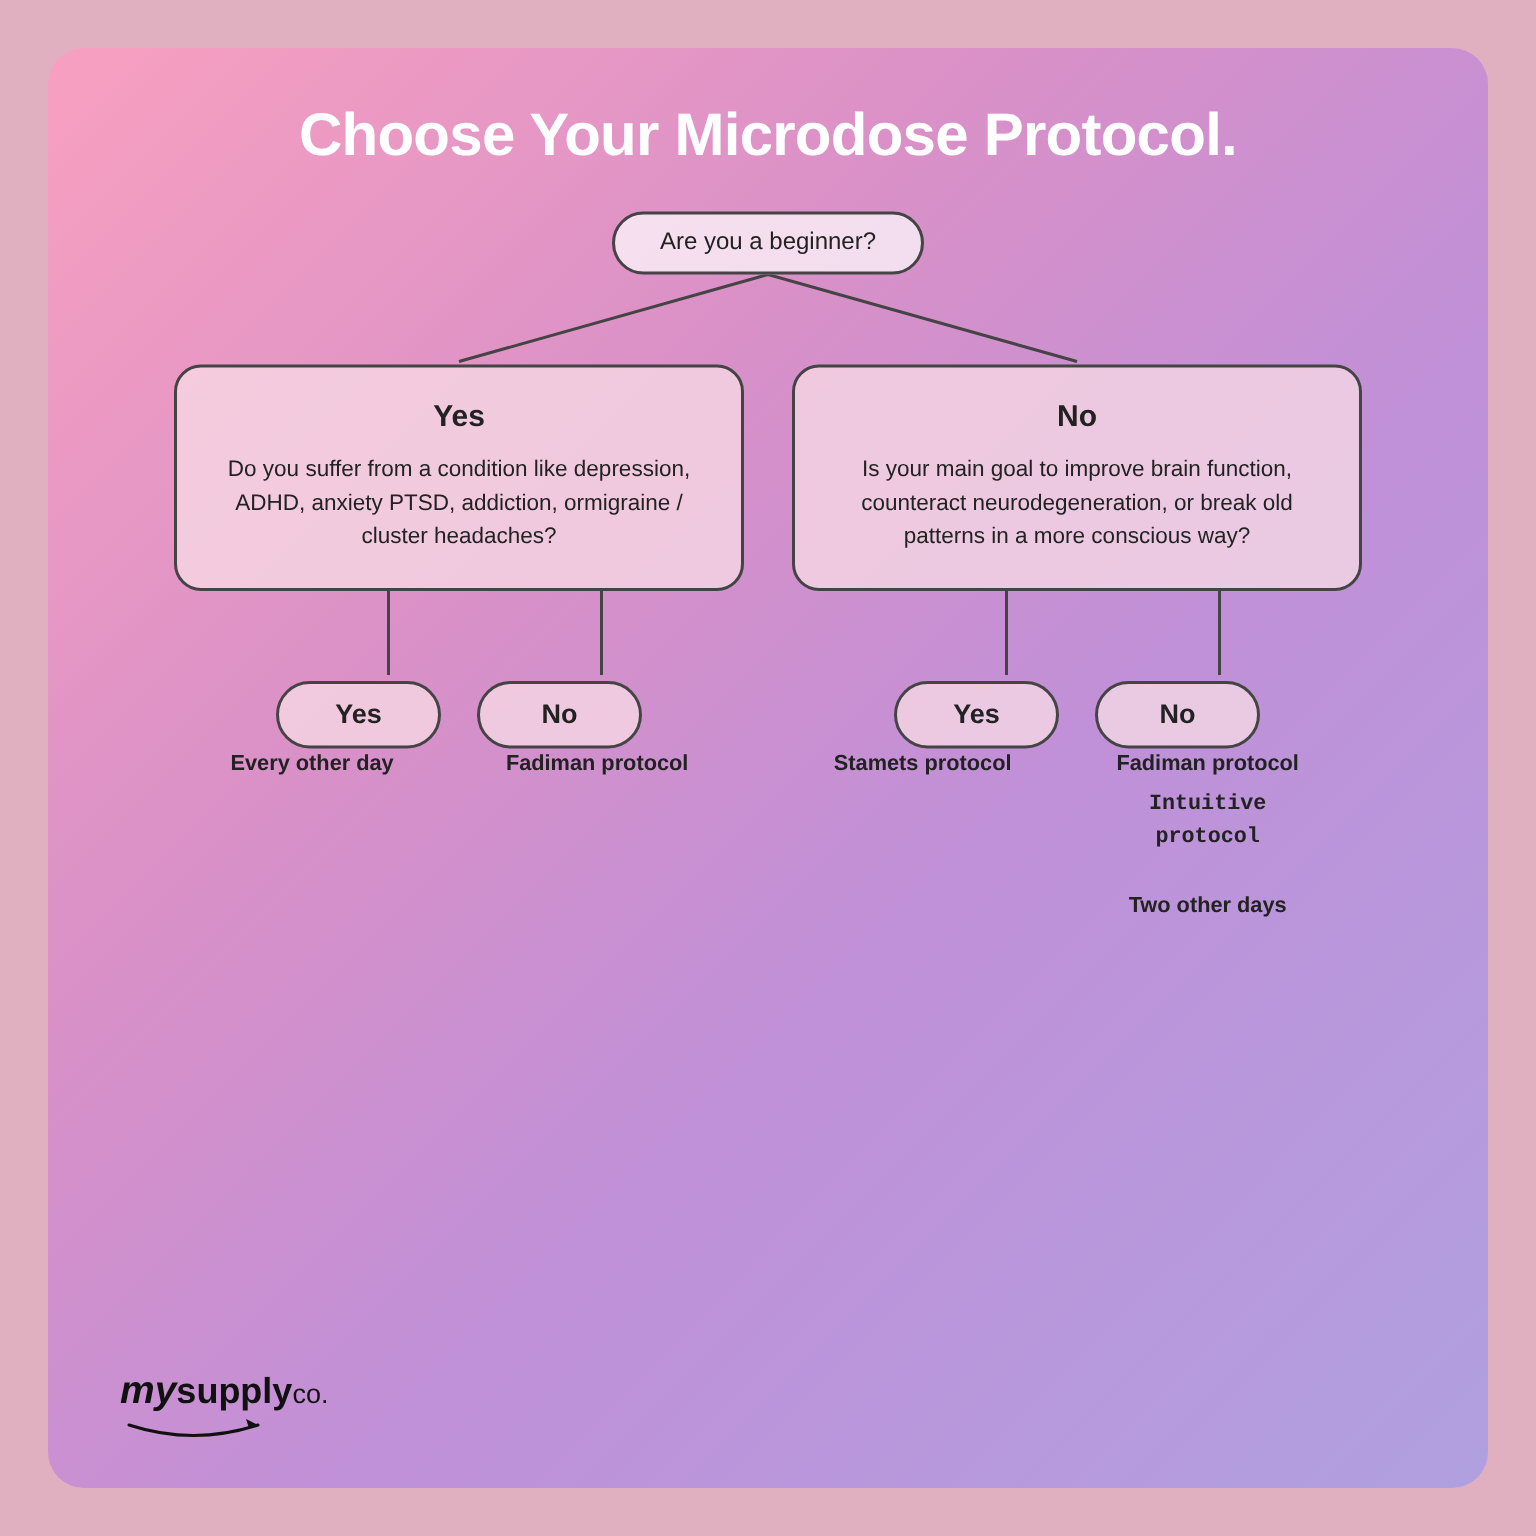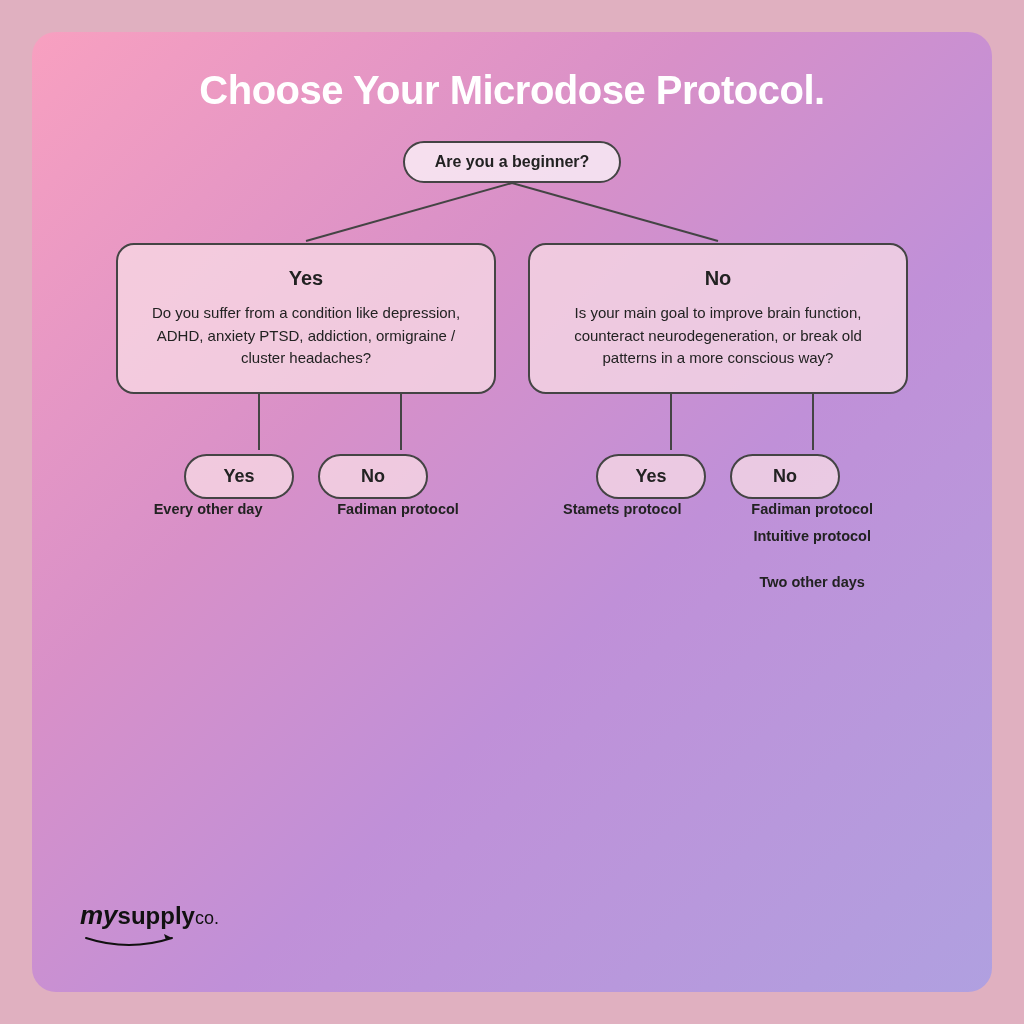--- a/index.html
+++ b/index.html
@@ -36,21 +36,21 @@
       letter-spacing: -0.5px;
     }
 
     
     .top-question {
       background: rgba(255,255,255,0.7);
       border: 2px solid #444;
       border-radius: 50px;
       padding: 10px 30px;
       font-size: 16px;
-      font-weight: 700;
+      font-weight: 400;
       color: #222;
       white-space: nowrap;
       position: relative;
       z-index: 2;
     }
 
     
     .second-row {
       display: flex;
       flex-direction: row;
@@ -118,21 +118,21 @@
 
     .outcome-text {
       font-size: 14.5px;
       font-weight: 600;
       color: #222;
       line-height: 1.5;
     }
 
     .brand {
       position: absolute;
-      bottom: 44px;
+      bottom: 32px;
       left: 48px;
       display: flex;
       align-items: center;
     }
 
     
     .level1 {
       display: flex;
       flex-direction: column;
       align-items: center;
@@ -230,21 +230,21 @@
             <span class="outcome-text">Fadiman protocol</span>
           </div>
         </div>
 
         <div style="width:380px;display:flex;justify-content:space-around;">
           <div class="outcome-col">
             <span class="outcome-text">Stamets protocol</span>
           </div>
           <div class="outcome-col">
             <span class="outcome-text">Fadiman protocol</span><br>
-            <span class="outcome-text" style="display:block;margin-top:6px;">Intuitive protocol</span><br>
+            <span class="outcome-text" style="display:block;margin-top:6px;font-family:Liberation Mono, monospace;">Intuitive protocol</span><br>
             <span class="outcome-text" style="display:block;margin-top:6px;">Two other days</span>
           </div>
         </div>
       </div>
     </div>
 
   </div>
 
   <div class="brand">
     <div style="display:flex;flex-direction:column;align-items:flex-start;">

